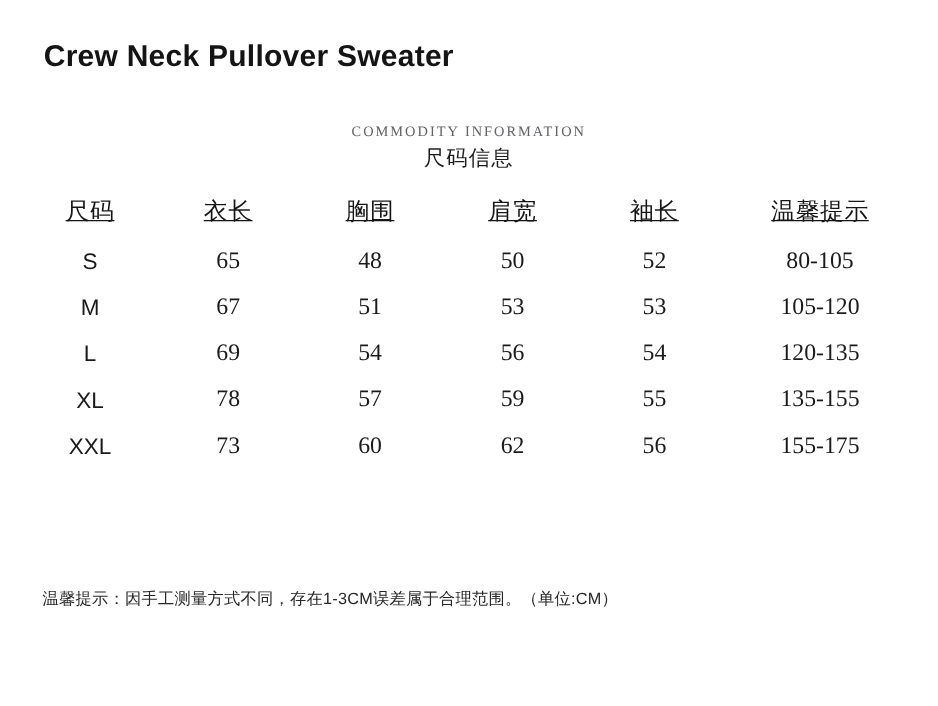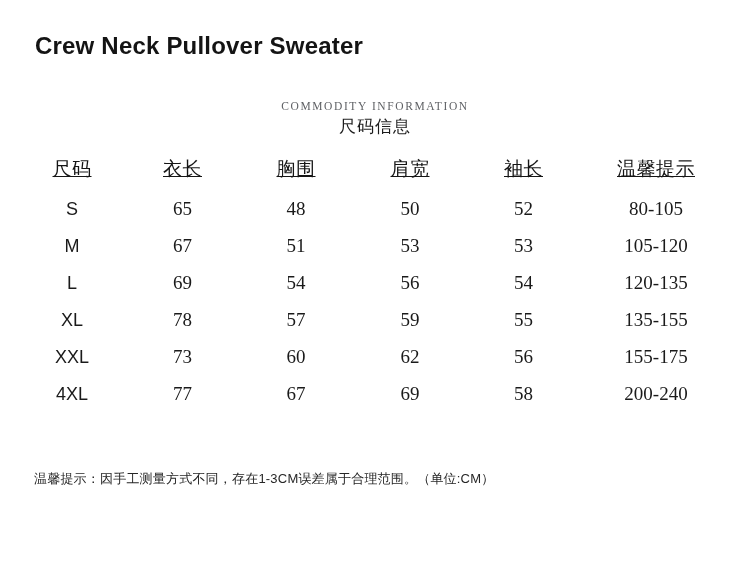--- a/index.html
+++ b/index.html
@@ -159,26 +159,18 @@
         <td>135-155</td>
       </tr>
       <tr>
         <td class="sizecol">XXL</td>
         <td>73</td>
         <td>60</td>
         <td>62</td>
         <td>56</td>
         <td>155-175</td>
       </tr>
-      <tr>
-        <td class="sizecol">4XL</td>
-        <td>77</td>
-        <td>67</td>
-        <td>69</td>
-        <td>58</td>
-        <td>200-240</td>
-      </tr>
     </tbody>
   </table>
 
   <div class="note">温馨提示：因手工测量方式不同，存在1-3CM误差属于合理范围。（单位:CM）</div>
 
 </div>
 
 </body></html>

